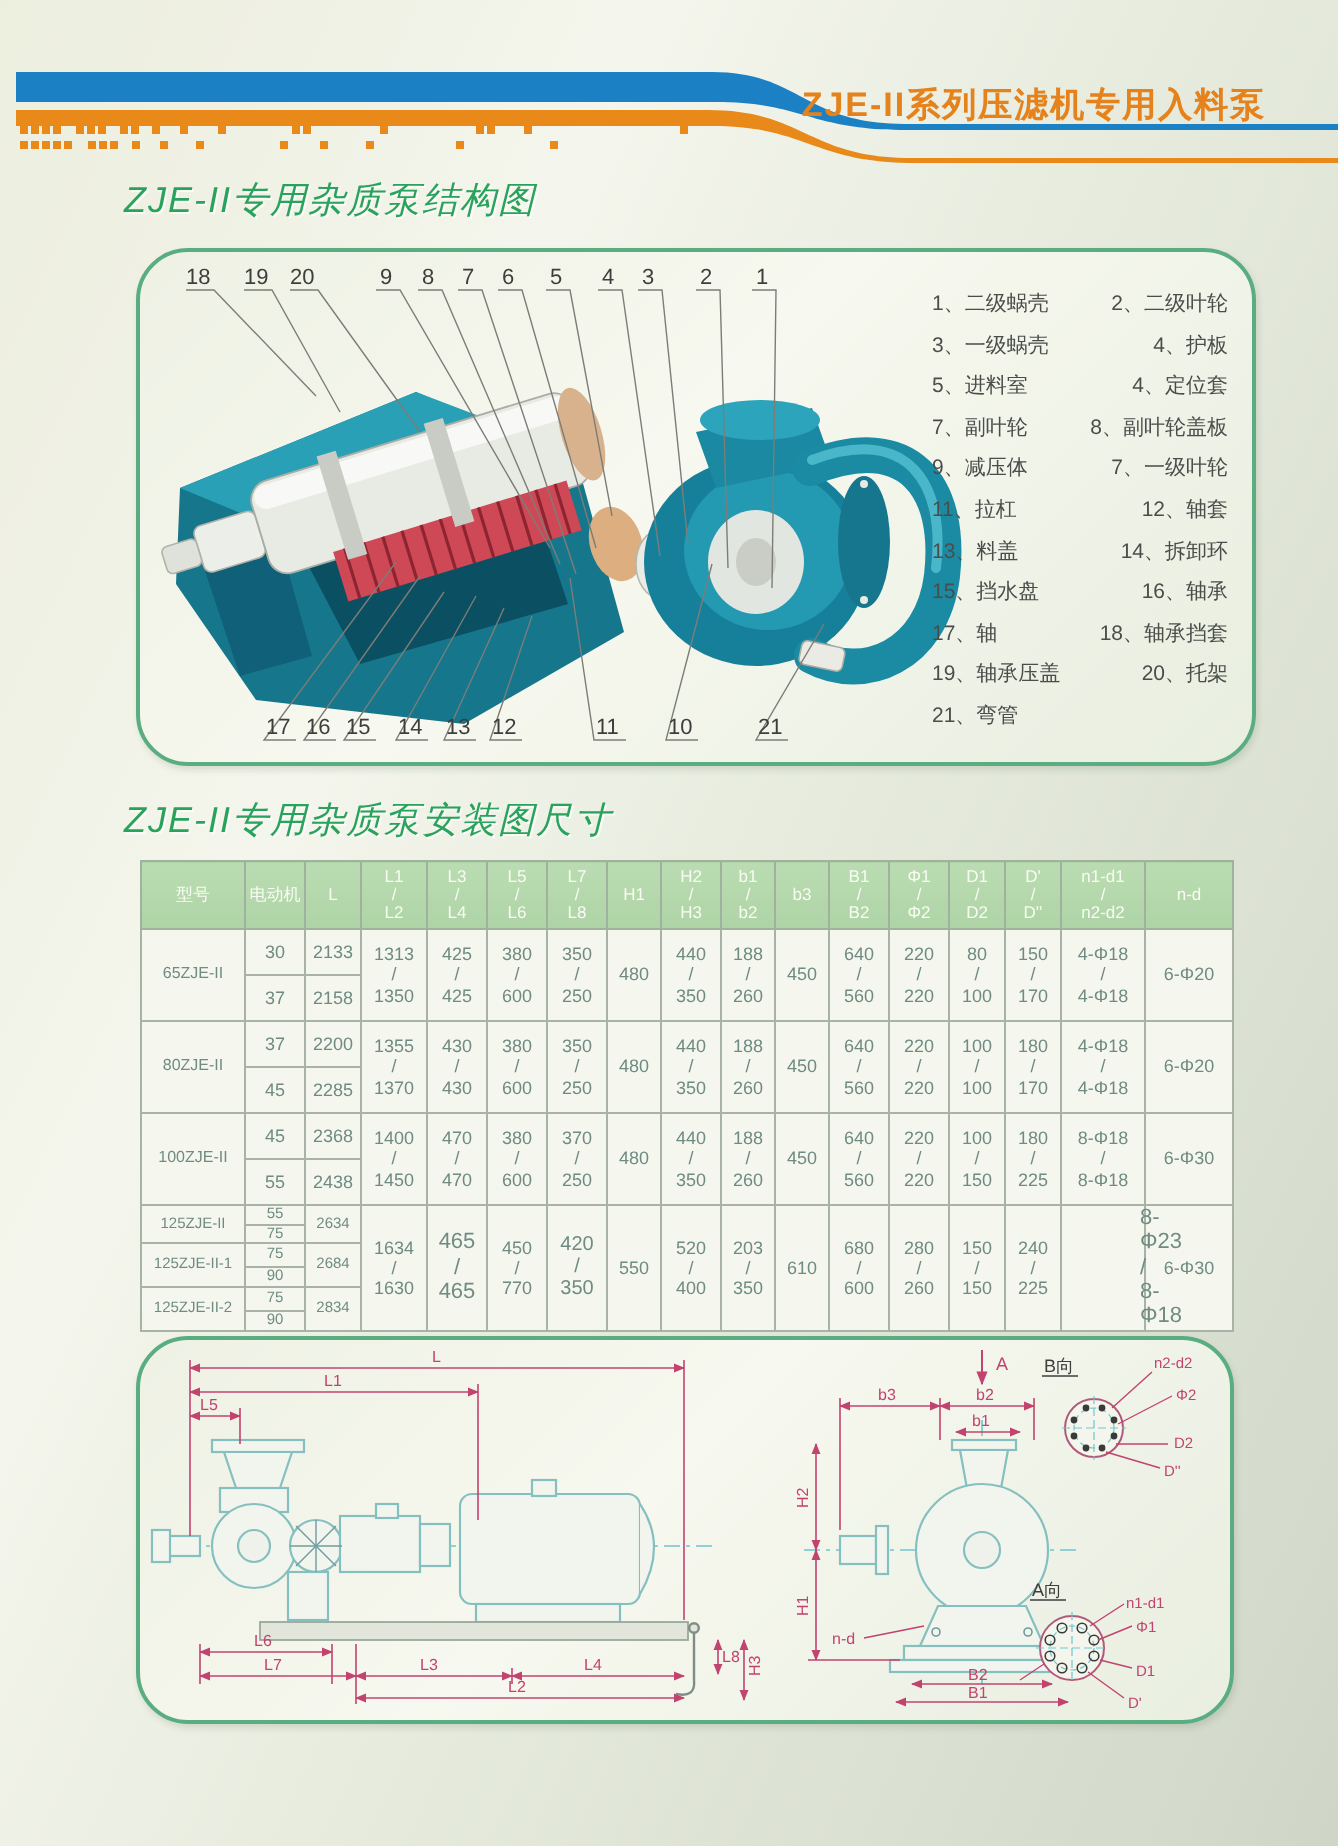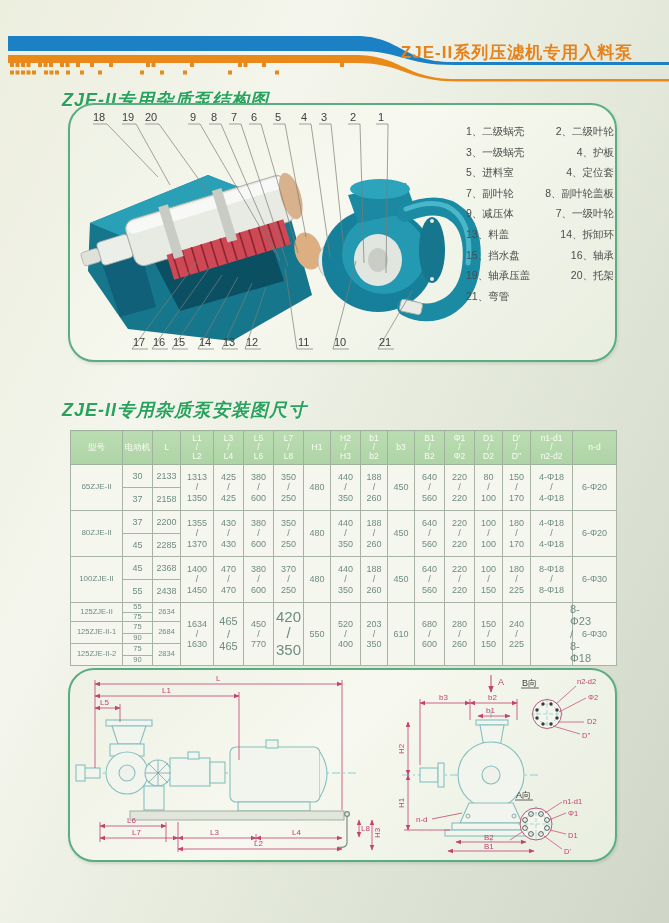--- a/index.html
+++ b/index.html
@@ -6,21 +6,21 @@
   body{
     width:669px;height:923px;position:relative;overflow:hidden;
     background:linear-gradient(115deg,#eceede 0%,#f4f5ec 30%,#e6ebdd 55%,#d8decf 85%,#cfd6c8 100%);
     font-family:"Liberation Sans",sans-serif;
   }
   .hdr-title{
     position:absolute;top:41px;left:392px;width:250px;text-align:center;
     font-size:17px;font-weight:bold;color:#e5821c;letter-spacing:1px;white-space:nowrap;
   }
   .sec-title{
-    position:absolute;color:#29a35c;font-style:italic;font-weight:bold;
+    position:absolute;color:#29a35c;font-style:italic;font-weight:normal;
     font-size:18px;letter-spacing:1px;white-space:nowrap;
     text-shadow:1px 1px 0 rgba(255,255,255,.65);
   }
   .gbox{
     position:absolute;border:2px solid #5aad80;border-radius:26px;
     background:linear-gradient(135deg,#eef1e4,#f7f8ef 45%,#e8eee0);
     box-shadow:1px 2px 3px rgba(90,110,90,.18);
   }
   .parts{
     position:absolute;left:396px;top:16px;width:148px;
@@ -90,21 +90,21 @@
       <rect x="160" y="42.5" width="4" height="4"></rect>
       <rect x="183" y="42.5" width="4" height="4"></rect>
     <rect x="228" y="42.5" width="4" height="4"></rect>
       <rect x="275" y="42.5" width="4" height="4"></rect>
   </g>
 </svg>
 <div class="hdr-title">ZJE-II系列压滤机专用入料泵</div>
 
 <div class="sec-title" style="left:62px;top:88px;">ZJE-II专用杂质泵结构图</div>
 
-<div class="gbox" style="left:68px;top:103px;width:545px;height:255px;">
+<div class="gbox" style="left:68px;top:124px;width:545px;height:255px;padding-left:11px;">
   <svg width="545" height="251" viewBox="0 0 545 251" style="position:absolute;left:0;top:0;">
 
     <g>
 
       <path d="M20,118 L138,70 L218,103 L242,190 L162,236 L58,224 L18,166 Z" fill="#15768c"></path>
       <path d="M20,118 L138,70 L196,92 L78,142 Z" fill="#2aa0b6"></path>
       <path d="M78,145 L190,104 L214,176 L110,206 Z" fill="#0b4f63"></path>
       <path d="M32,158 L70,145 L86,202 L50,212 Z" fill="#11607a"></path>
 
       <g transform="rotate(-17 160 118)">
@@ -217,26 +217,34 @@
       </div>
     <div class="prow">
         <span class="c1">7、副叶轮</span>
         <span class="c2">8、副叶轮盖板</span>
       </div>
     <div class="prow">
         <span class="c1">9、减压体</span>
         <span class="c2">7、一级叶轮</span>
       </div>
     <div class="prow">
+        <span class="c1">11、拉杠</span>
+        <span class="c2">12、轴套</span>
+      </div>
+    <div class="prow">
         <span class="c1">13、料盖</span>
         <span class="c2">14、拆卸环</span>
       </div>
     <div class="prow">
         <span class="c1">15、挡水盘</span>
         <span class="c2">16、轴承</span>
+      </div>
+    <div class="prow">
+        <span class="c1">17、轴</span>
+        <span class="c2">18、轴承挡套</span>
       </div>
     <div class="prow">
         <span class="c1">19、轴承压盖</span>
         <span class="c2">20、托架</span>
       </div>
     <div class="prow">
         <span class="c1">21、弯管</span>
         <span class="c2"></span>
       </div>
   </div>
@@ -453,21 +461,21 @@
       <td class="sm" rowspan="2">2634</td>
       <td rowspan="6" style="font-size:9px;margin-top:28px;">1634
 /
 1630</td>
       <td rowspan="6" style="font-size:11px;">465
 /
 465</td>
       <td rowspan="6" style="font-size:9px;">450
 /
 770</td>
-      <td rowspan="6" style="font-size:15px;">420
+      <td rowspan="6" style="font-size:10px;">420
 /
 350</td>
       <td rowspan="6" style="font-size:9px;">550</td>
       <td rowspan="6" style="font-size:9px;">520
 /
 400</td>
       <td rowspan="6" style="font-size:9px;margin-top:32px;">203
 /
 350</td>
       <td rowspan="6" style="font-size:9px;">610</td>

